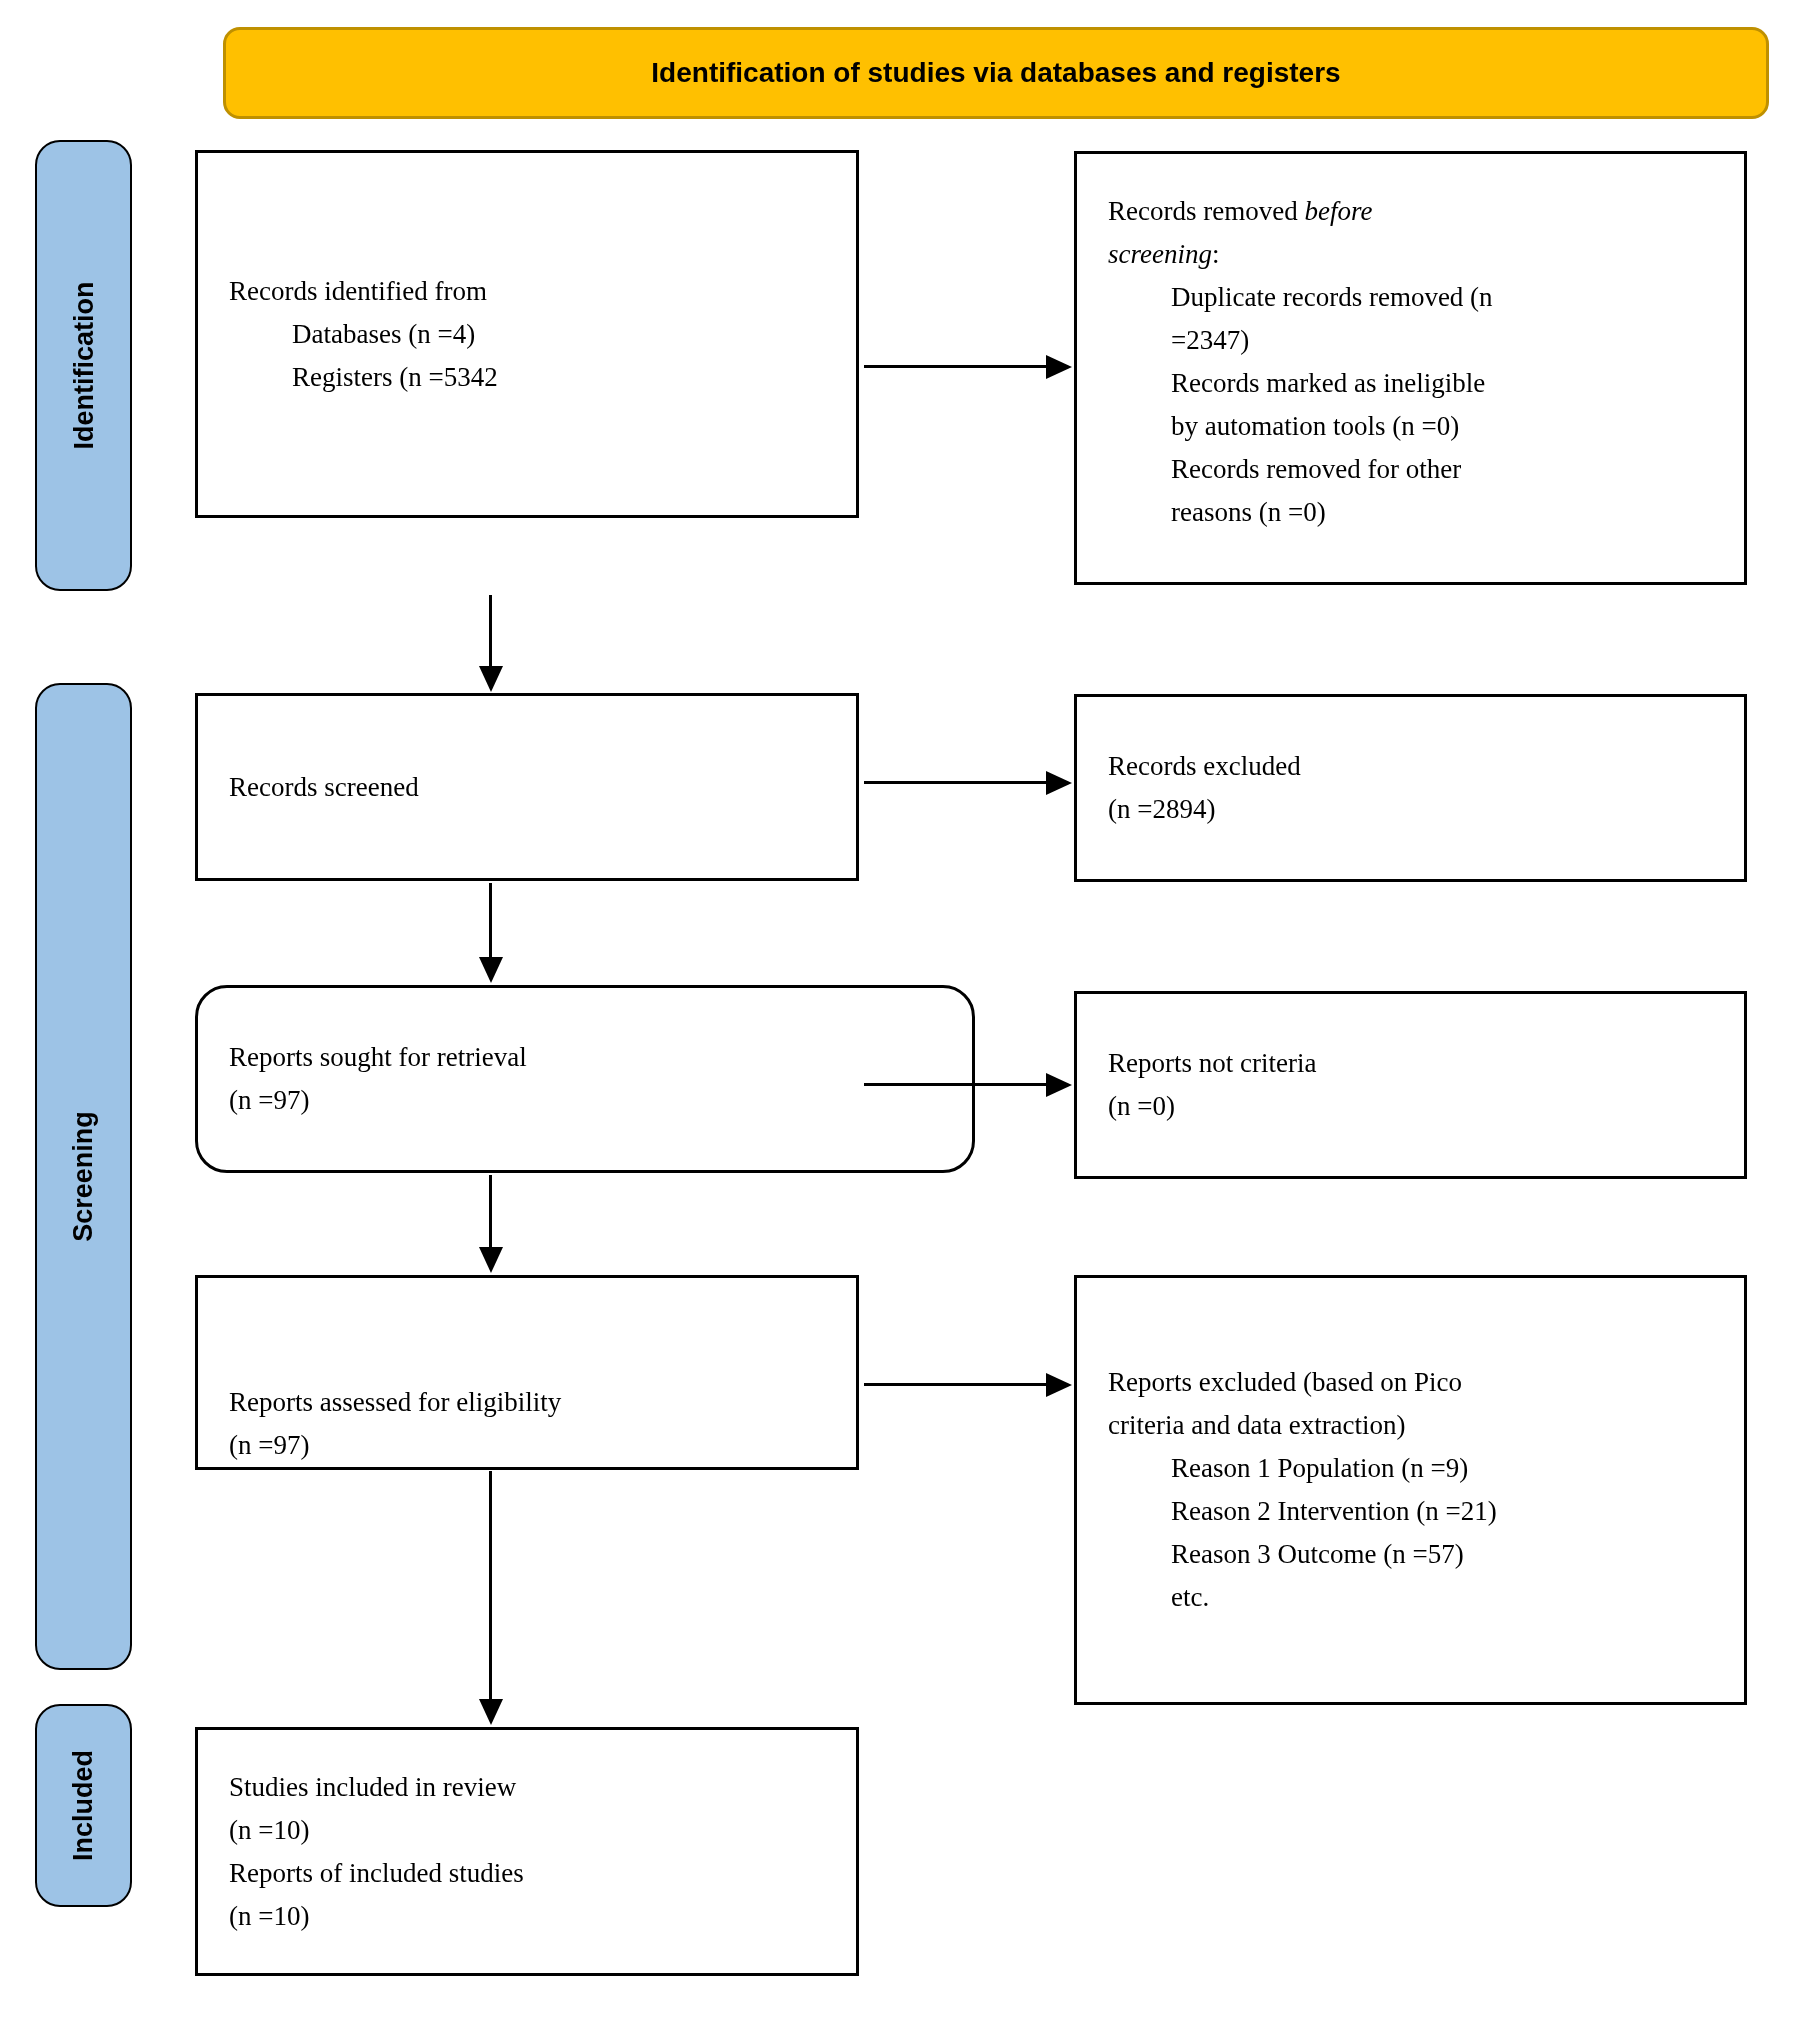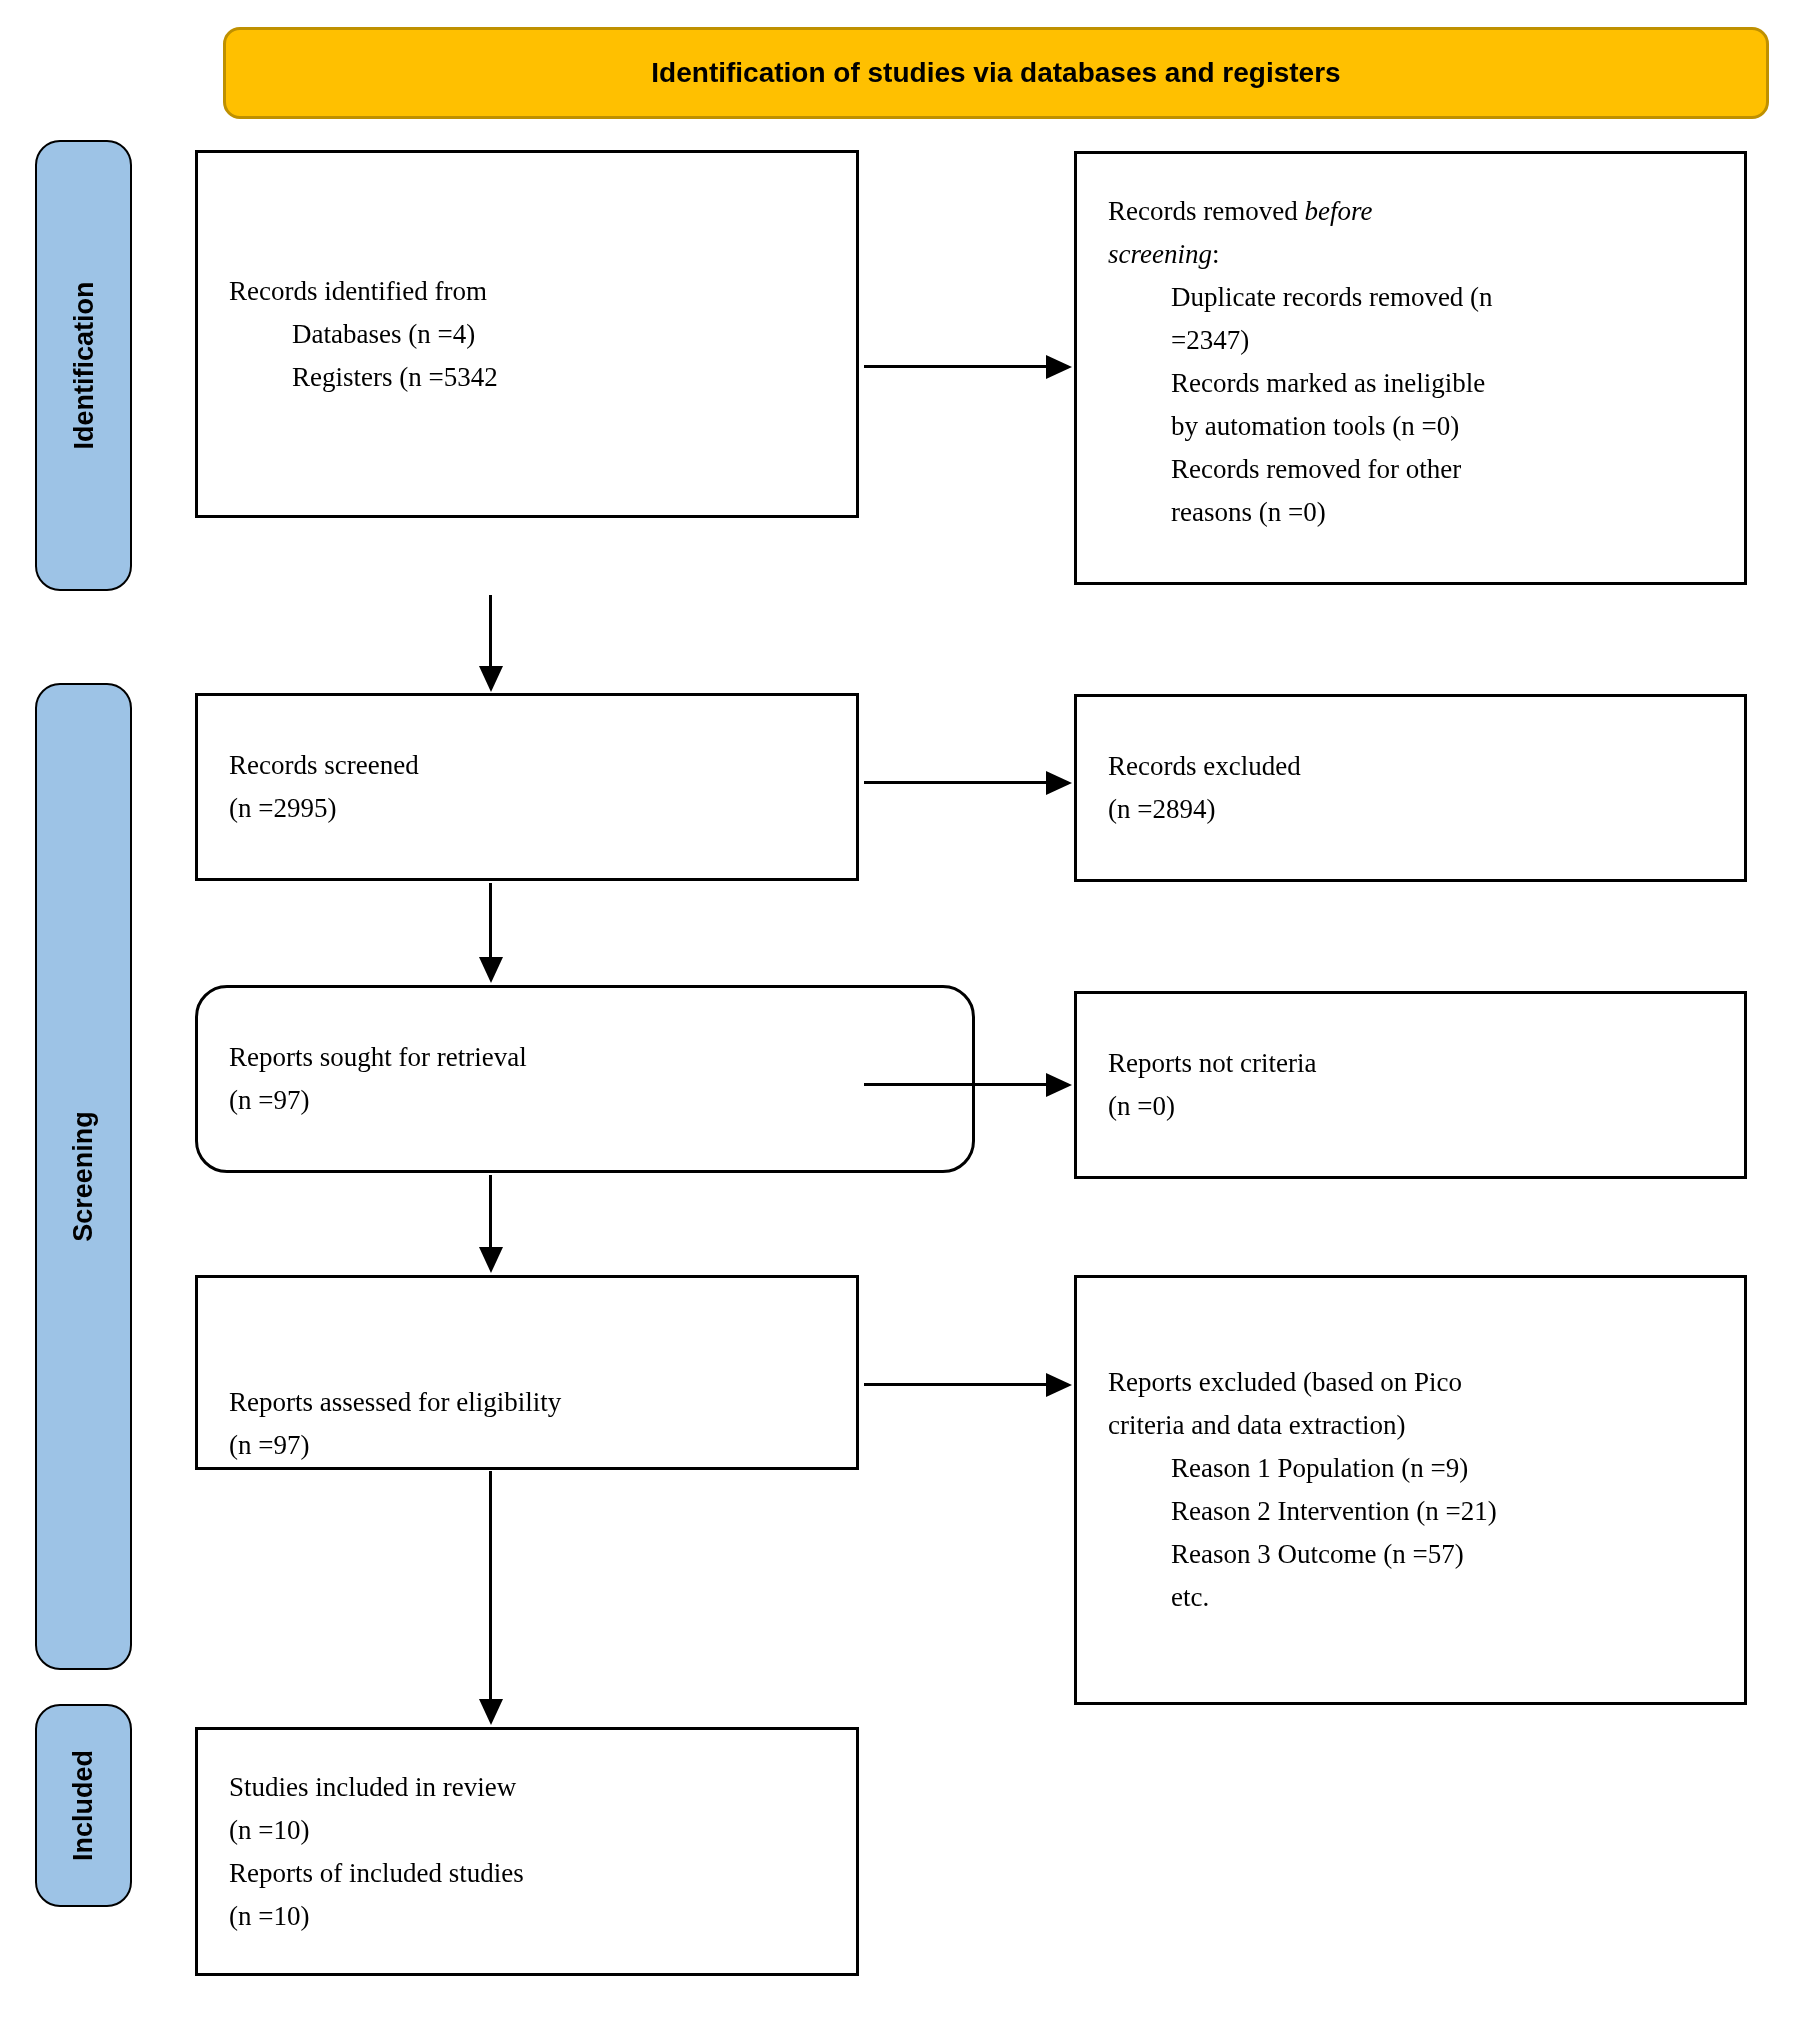--- a/index.html
+++ b/index.html
@@ -102,21 +102,20 @@
     <div class="line"><span class="it">screening</span><span>:</span></div>
     <div class="line indent-1"><span>Duplicate records removed (n</span></div>
     <div class="line indent-1"><span>=2347)</span></div>
     <div class="line indent-1"><span>Records marked as ineligible</span></div>
     <div class="line indent-1"><span>by automation tools (n =0)</span></div>
     <div class="line indent-1"><span>Records removed for other</span></div>
     <div class="line indent-1"><span>reasons (n =0)</span></div>
   </div>
 <div class="box" id="box-records-screened">
     <div class="line"><span>Records screened</span></div>
-    <div class="line"><span>(n =2995)</span></div>
   </div>
 <div class="box" id="box-records-excluded">
     <div class="line"><span>Records excluded</span></div>
     <div class="line"><span>(n =2894)</span></div>
   </div>
 <div class="box" id="box-reports-sought">
     <div class="line"><span>Reports sought for retrieval</span></div>
     <div class="line"><span>(n =97)</span></div>
   </div>
 <div class="box" id="box-reports-not-retrieved">

